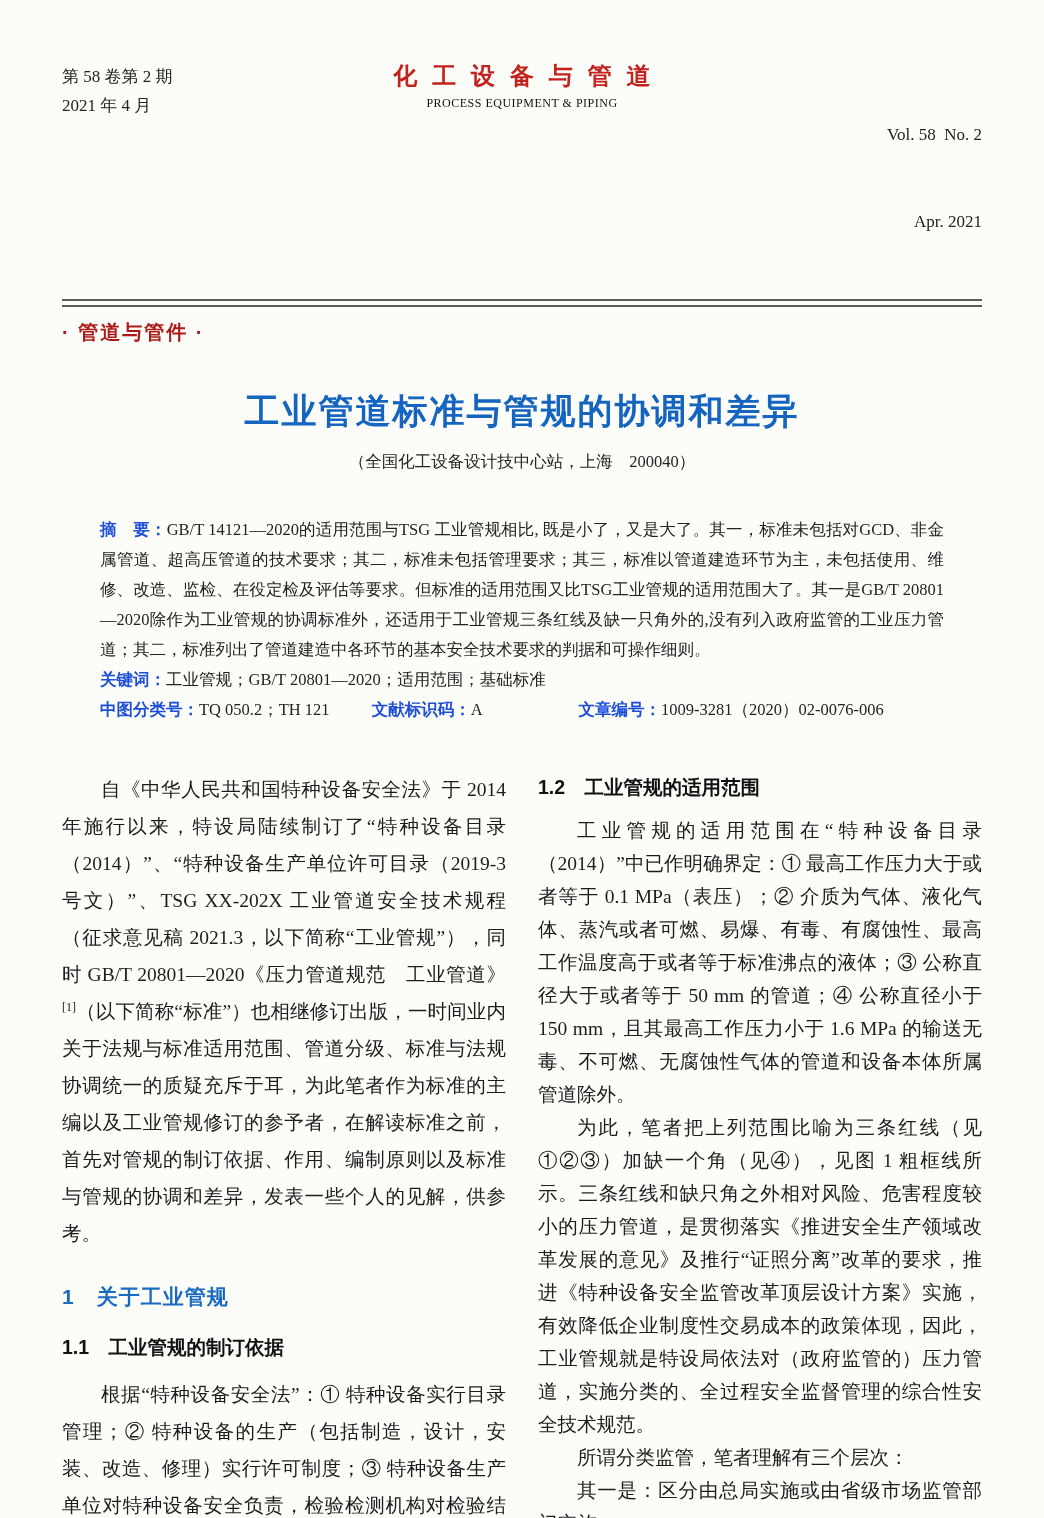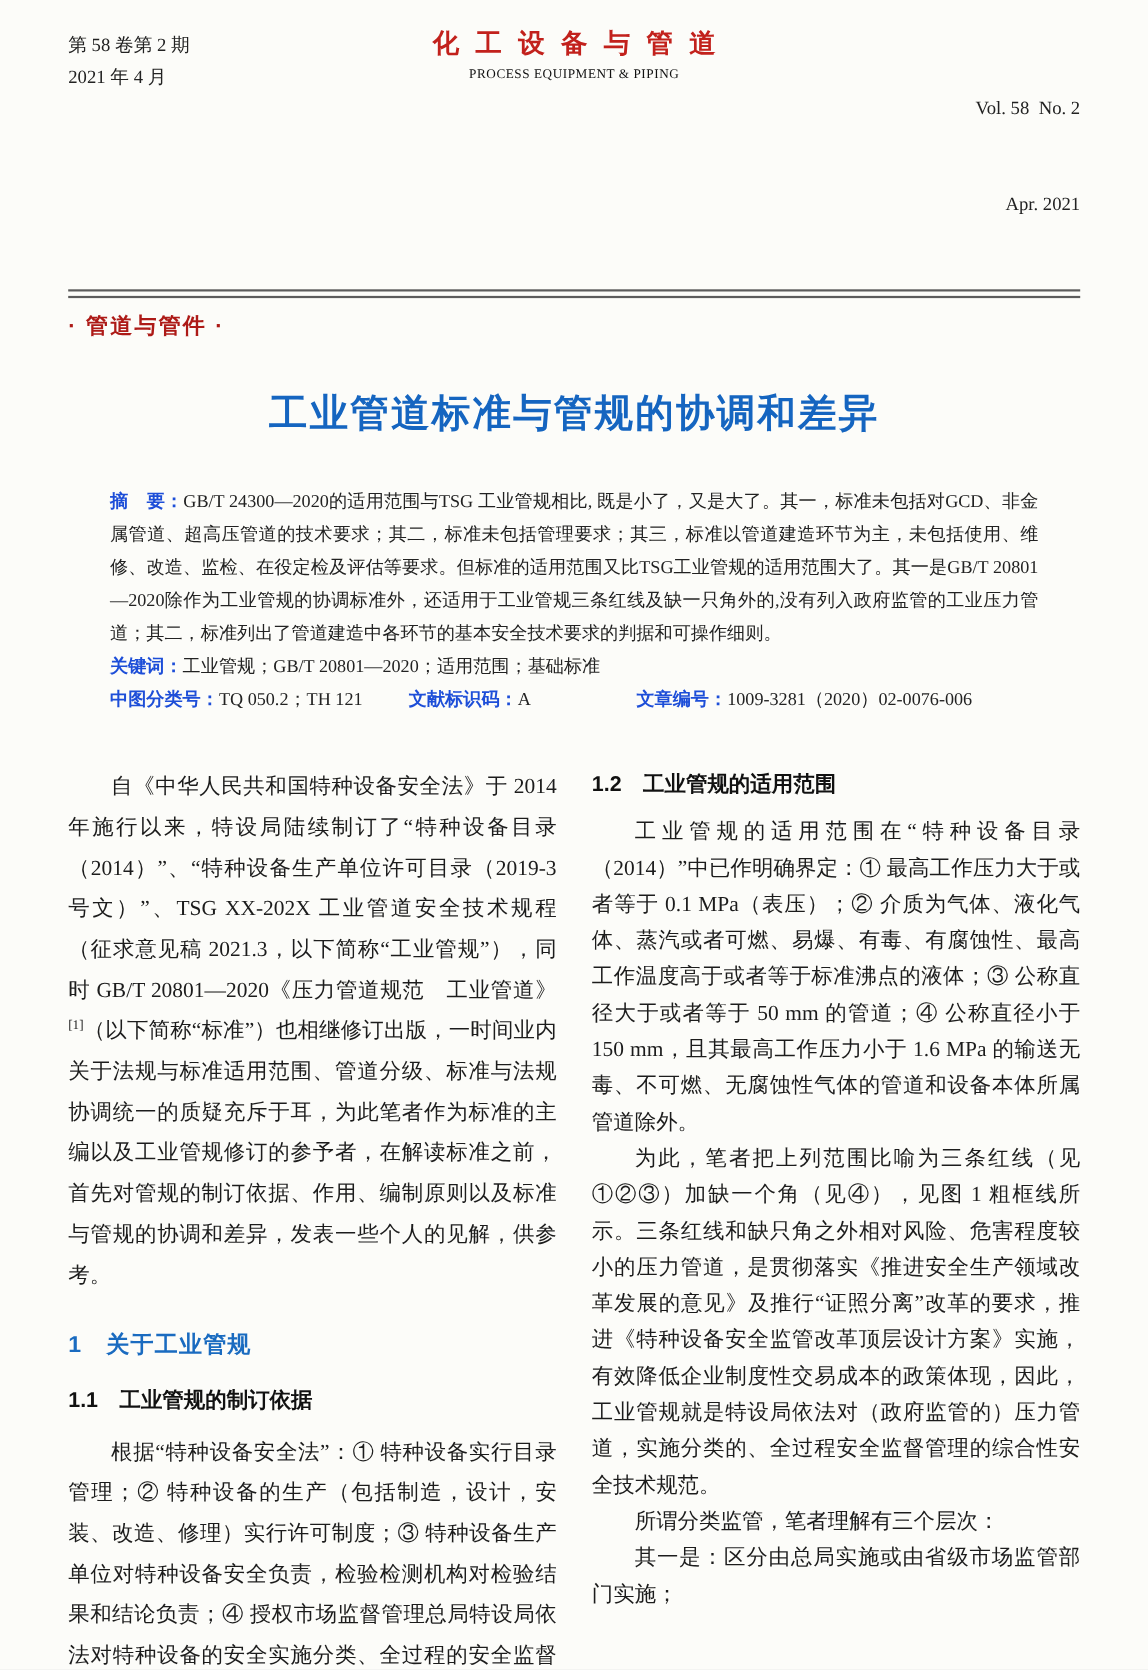--- a/index.html
+++ b/index.html
@@ -10,21 +10,21 @@
     height: 1518px;
     margin: 0 auto;
     background: #fcfcf9;
     padding: 26px 62px 0 62px;
     overflow: hidden;
     color: #1c1c1c;
     font-family: "Liberation Serif", "DejaVu Serif", serif;
   }
 
   
-  .jheader { display: flex; justify-content: center; align-items: flex-start; }
+  .jheader { display: flex; justify-content: center; align-items: flex-start; margin-top: 36px; }
   .jheader .hl { width: 220px; font-size: 17px; line-height: 29px; color: #222; }
   .jheader .hc { text-align: center; flex: 1; }
   .jheader .hr { width: 220px; text-align: right; font-size: 17px; line-height: 29px; color: #222; white-space: pre-wrap; }
   .journal-cn {
     color: #c2211c;
     font-family: "Liberation Sans", "DejaVu Sans", sans-serif;
     font-weight: 800;
     font-size: 24px;
     letter-spacing: 0.62em;
     margin-right: -0.62em;
@@ -116,23 +116,24 @@
     <div class="hr">
       <div>Vol. 58  No. 2</div>
       <div>Apr. 2021</div>
     </div>
   </div>
   <div class="double-rule"></div>
 
   <div class="column-label">·  管道与管件  ·</div>
 
   <h1 class="title">工业管道标准与管规的协调和差异</h1>
+  <div class="affiliation">（全国化工设备设计技中心站，上海　200040）</div>
 
   <div class="abstract">
-    <p><span class="blabel">摘　要：</span><span>GB/T 24300—2020的适用范围与TSG 工业管规相比, 既是小了，又是大了。其一，标准未包括对GCD、非金属管道、超高压管道的技术要求；其二，标准未包括管理要求；其三，标准以管道建造环节为主，未包括使用、维修、改造、监检、在役定检及评估等要求。但标准的适用范围又比TSG工业管规的适用范围大了。其一是GB/T 20801—2020除作为工业管规的协调标准外，还适用于工业管规三条红线及缺一只角外的,没有列入政府监管的工业压力管道；其二，标准列出了管道建造中各环节的基本安全技术要求的判据和可操作细则。</span></p>
+    <p><span class="blabel">摘　要：</span><span>GB/T 14121—2020的适用范围与TSG 工业管规相比, 既是小了，又是大了。其一，标准未包括对GCD、非金属管道、超高压管道的技术要求；其二，标准未包括管理要求；其三，标准以管道建造环节为主，未包括使用、维修、改造、监检、在役定检及评估等要求。但标准的适用范围又比TSG工业管规的适用范围大了。其一是GB/T 20801—2020除作为工业管规的协调标准外，还适用于工业管规三条红线及缺一只角外的,没有列入政府监管的工业压力管道；其二，标准列出了管道建造中各环节的基本安全技术要求的判据和可操作细则。</span></p>
     <p><span class="blabel">关键词：</span><span>工业管规；GB/T 20801—2020；适用范围；基础标准</span></p>
     <p class="meta-row">
       <span><span class="blabel">中图分类号：</span><span>TQ 050.2；TH 121</span></span>
       <span class="m2"><span class="blabel">文献标识码：</span><span>A</span></span>
       <span class="m3"><span class="blabel">文章编号：</span><span>1009-3281（2020）02-0076-006</span></span>
     </p>
   </div>
 
   <div class="columns">
 

